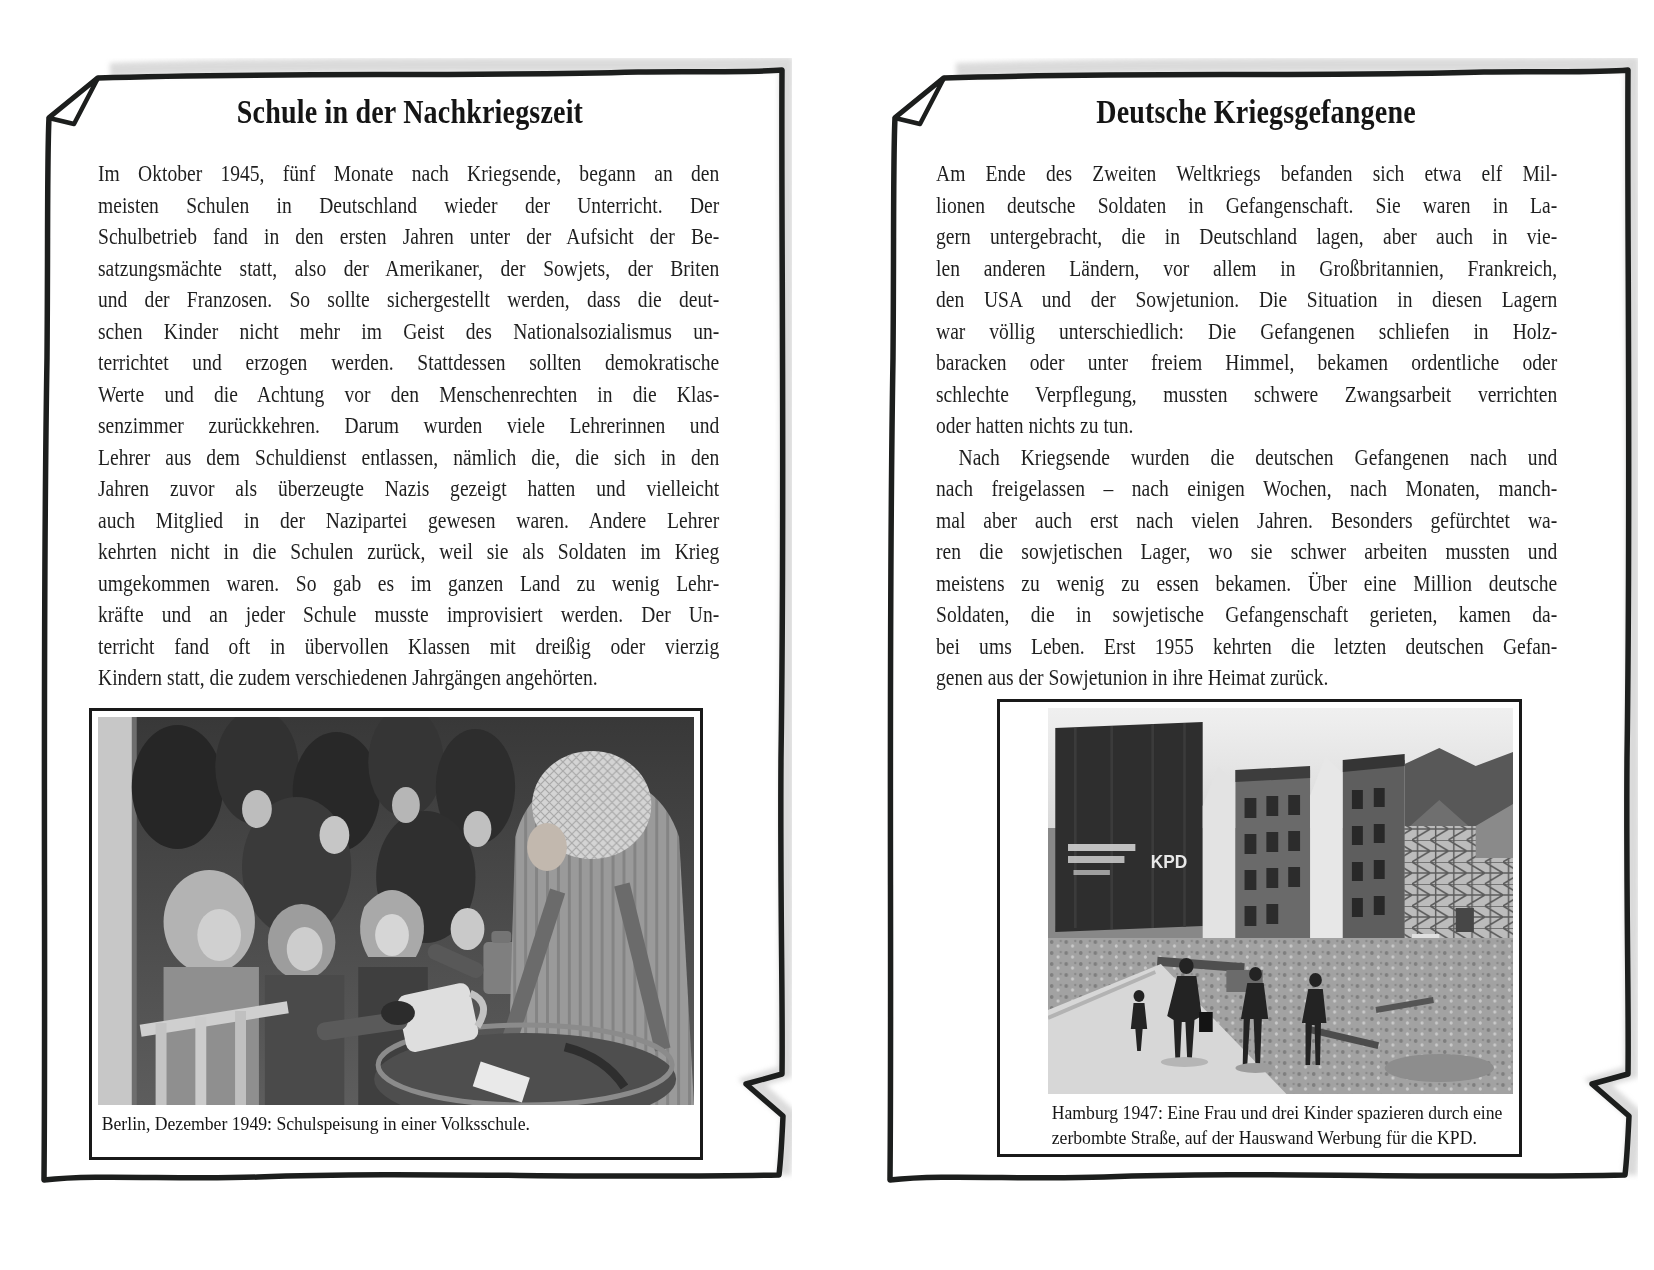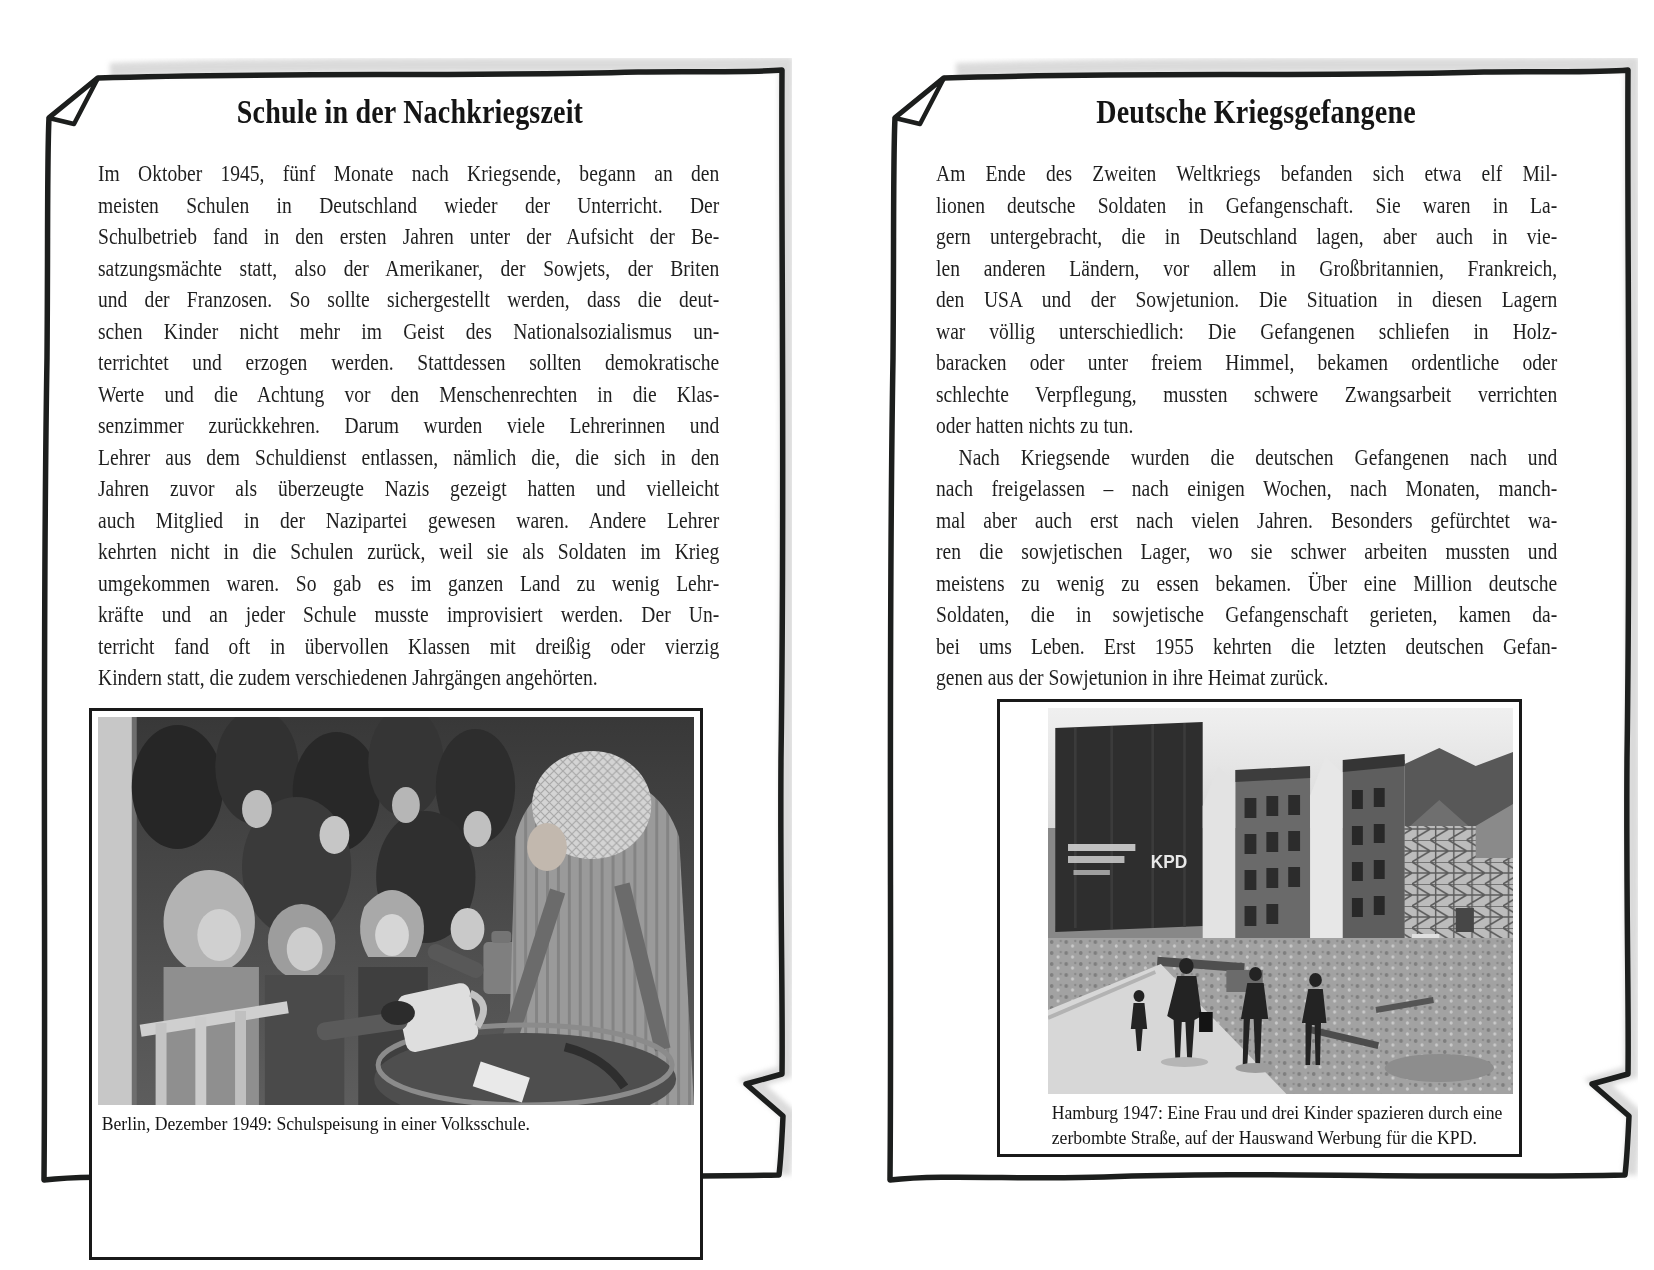--- a/index.html
+++ b/index.html
@@ -20,21 +20,21 @@
       color:#1f1f1f;transform:scaleX(0.851);transform-origin:0 0;width:730px;}
   .page--left  .body-text{left:70px;}
   .page--right .body-text{left:62px;}
 
   .tline{text-align:justify;text-align-last:justify;white-space:nowrap;}
   .tline.tlast{text-align-last:left;}
   .para + .para .tline:first-child{text-indent:1.15em;}
 
   .photobox{position:absolute;border:3px solid #191919;background:#ffffff;
       box-sizing:border-box;padding:6px 6px 0 6px;}
-  .page--left  .photobox{left:61px;top:650px;width:614px;height:552px;}
+  .page--left  .photobox{left:61px;top:650px;width:614px;height:452px;}
   .page--right .photobox{left:123px;top:641px;width:525px;height:458px;padding-left:48px;}
 
   .photo{display:block;width:100%;background:#888;}
   .page--left  .photo{height:388px;}
   .page--right .photo{height:386px;}
 
   .caption{margin:0;padding:6px 4px 8px 4px;font-size:19px;line-height:25px;
       font-weight:500;color:#161616;transform:scaleX(0.93);transform-origin:0 0;width:106%;}
 </style>
 </head>

